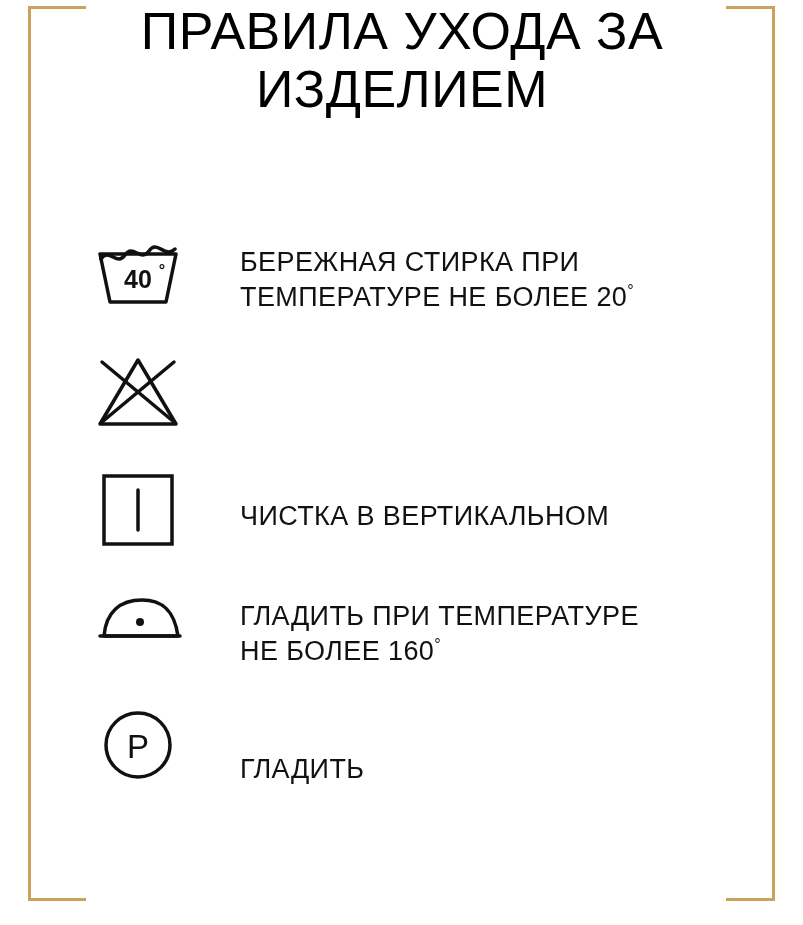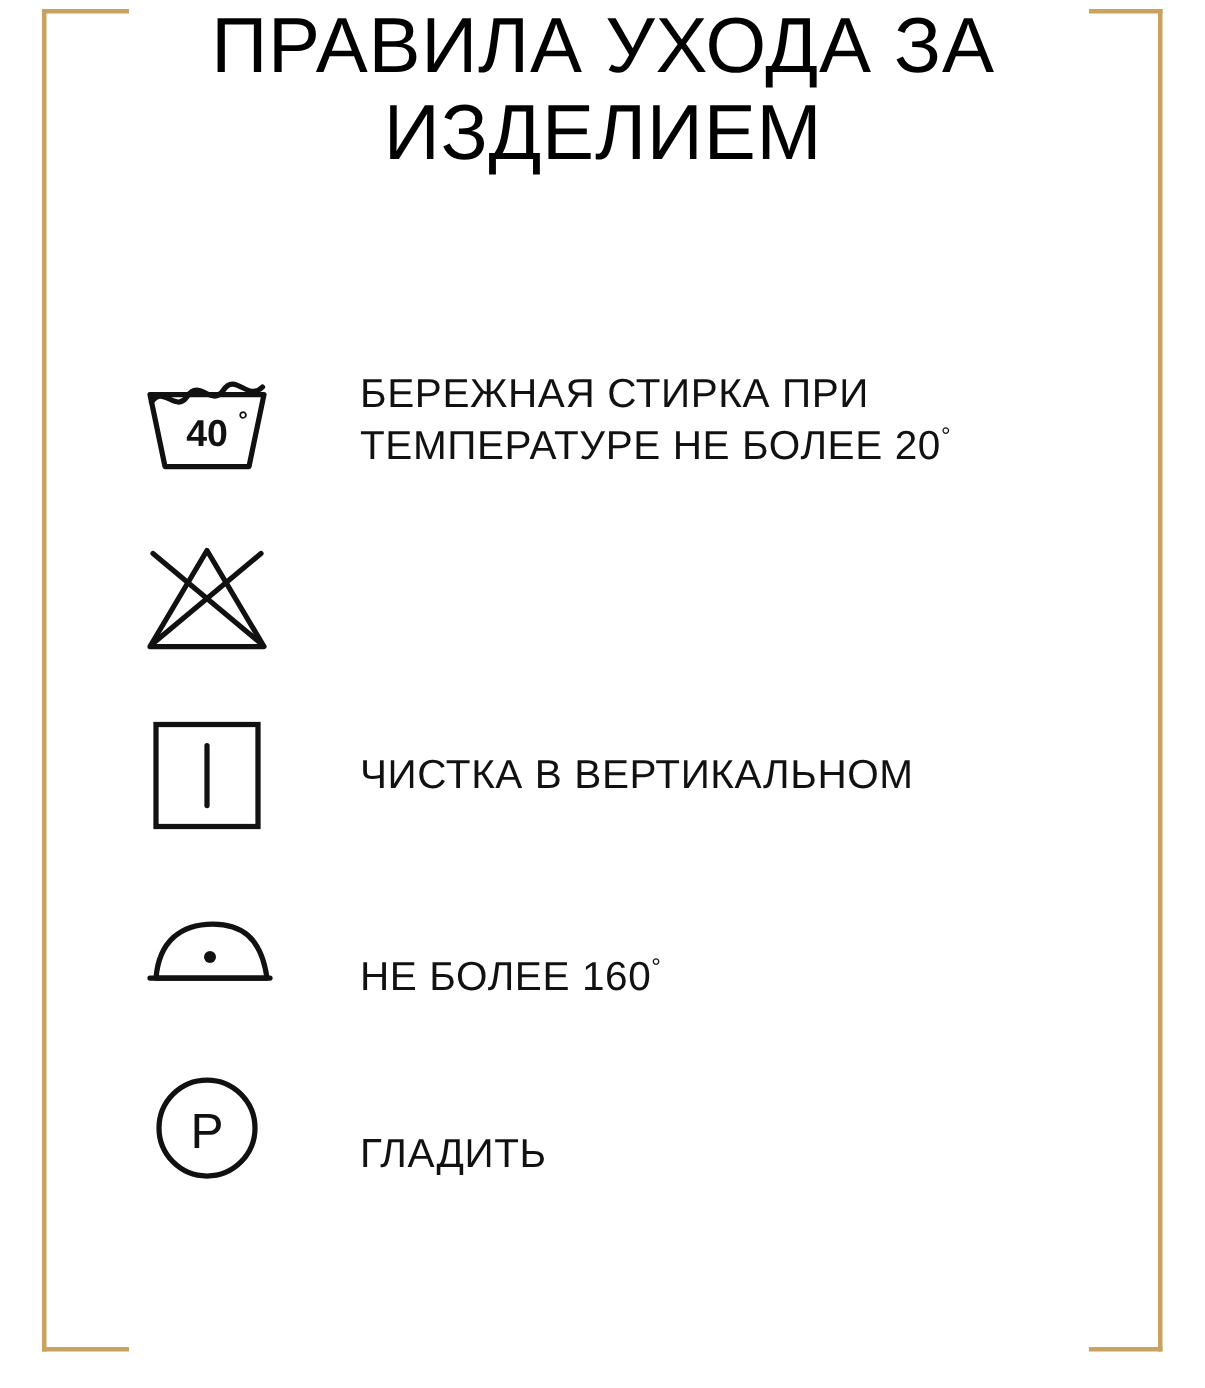--- a/index.html
+++ b/index.html
@@ -95,21 +95,21 @@
     align-items: center;
     min-height: 104px;
     margin-bottom: 14px;
   }
 
   .icon-cell {
     width: 100px;
     min-width: 100px;
     height: 96px;
     display: flex;
-    align-items: center;
+    align-items: flex-start;
     justify-content: center;
   }
 
   .label {
     padding-left: 52px;
     font-size: 27px;
     line-height: 35px;
     letter-spacing: 0.4px;
     color: #111111;
     font-weight: 400;
@@ -177,21 +177,21 @@
 
     <div class="row">
       <div class="icon-cell">
         <svg width="96" height="64" viewBox="0 0 96 64">
           <path d="M14 50 C16 26, 30 14, 52 14 C70 14, 84 22, 88 50 Z" fill="none" stroke="#111111" stroke-width="3.5" stroke-linejoin="round"></path>
           <line x1="10" y1="50" x2="90" y2="50" stroke="#111111" stroke-width="3.5" stroke-linecap="round"></line>
           <circle cx="50" cy="36" r="4" fill="#111111"></circle>
         </svg>
       </div>
       <div class="label">
-        <br>
+        <span>ГЛАДИТЬ ПРИ ТЕМПЕРАТУРЕ</span><br>
         <span>НЕ БОЛЕЕ 160</span><span class="sup">°</span>
       </div>
     </div>
 
     <div class="row">
       <div class="icon-cell">
         <svg width="92" height="82" viewBox="0 0 92 82">
           <circle cx="46" cy="41" r="32" fill="none" stroke="#111111" stroke-width="3.5"></circle>
           <text x="46" y="54" text-anchor="middle" font-family="Liberation Sans, sans-serif" font-size="33" fill="#111111">P</text>
         </svg>

